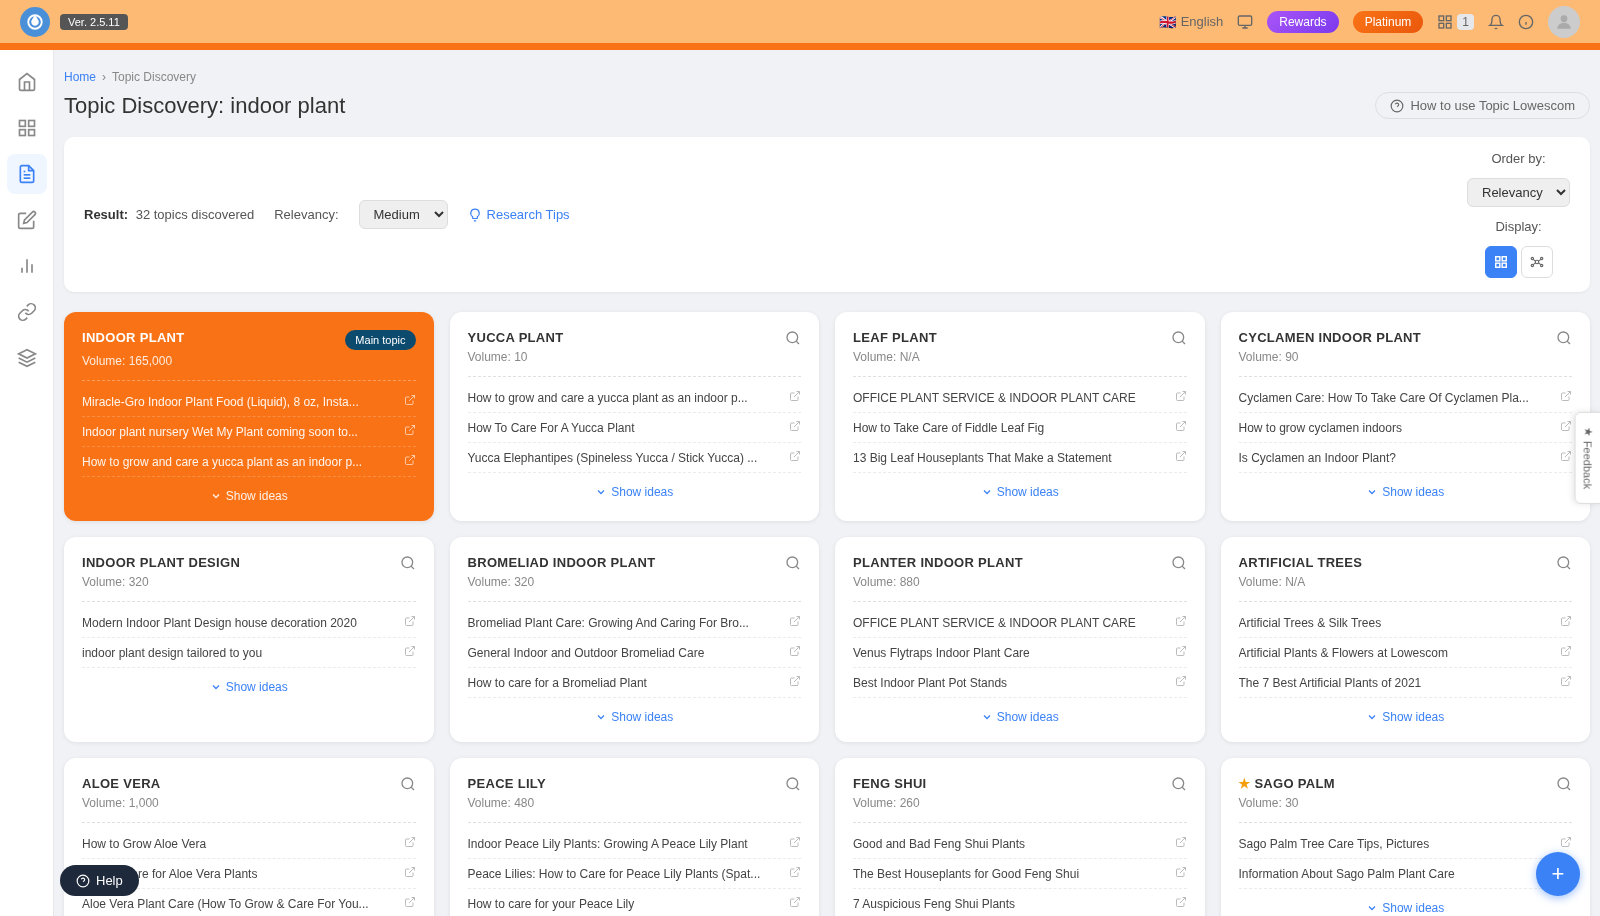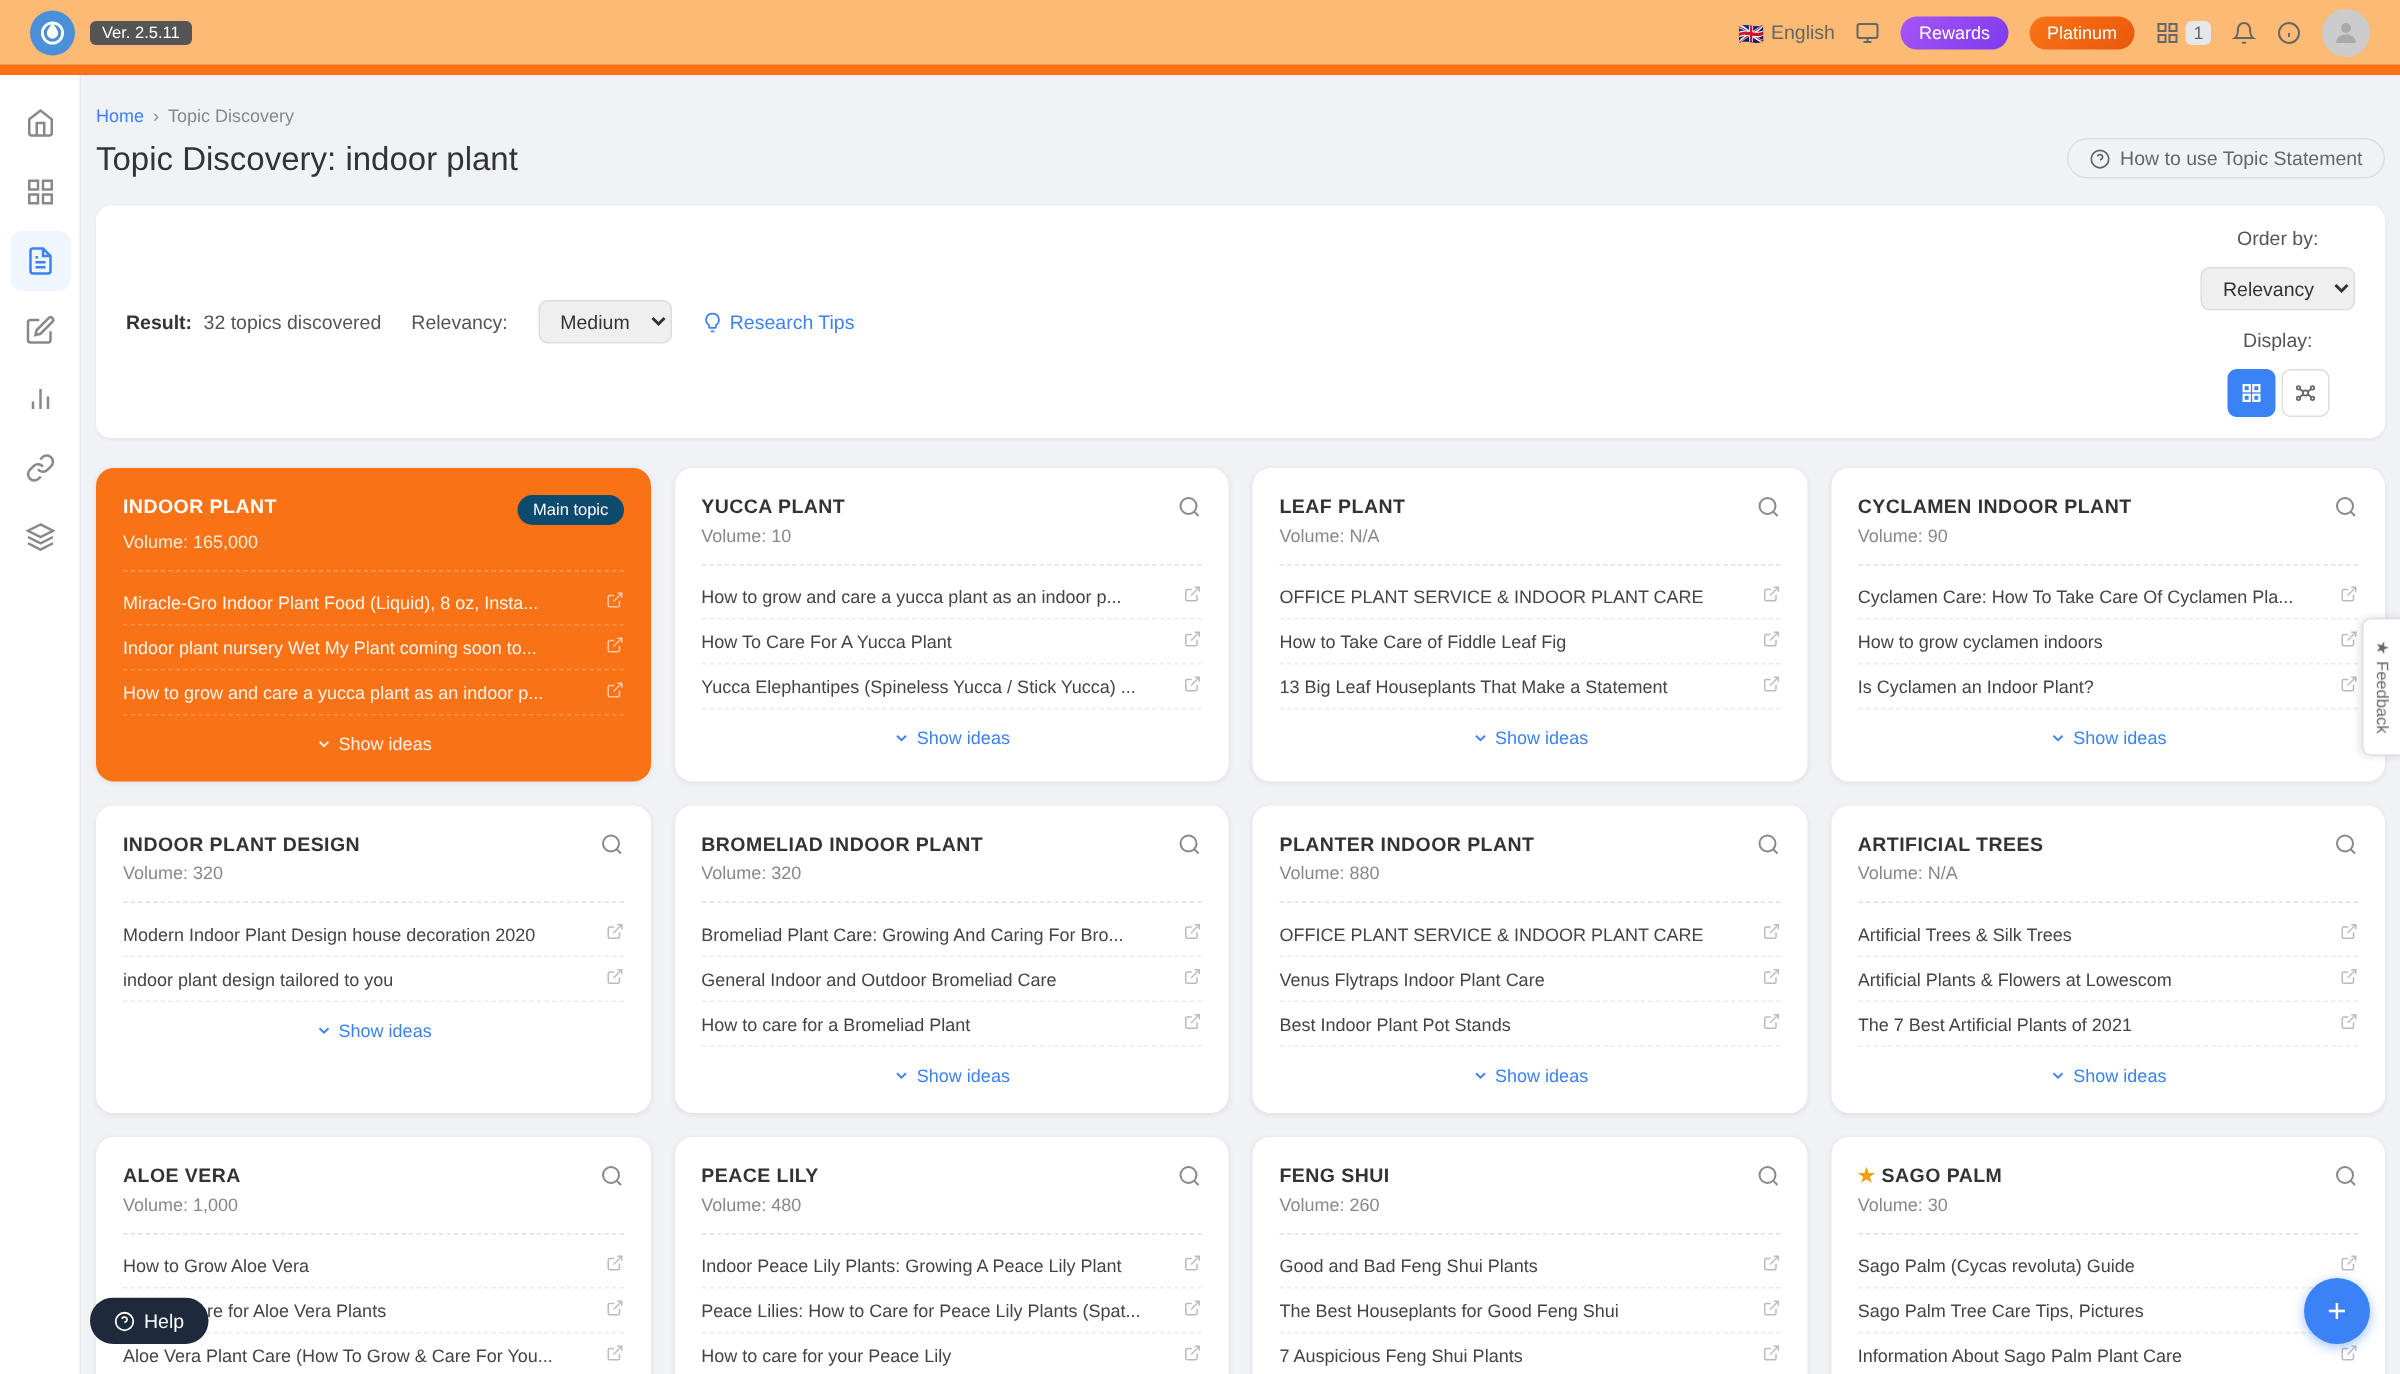--- a/index.html
+++ b/index.html
@@ -207,21 +207,21 @@
     <div class="page-header">
       <h1 class="page-title">
         <span>Topic Discovery: </span><span>indoor plant</span>
       </h1>
       <div class="how-to-btn">
         <svg width="14" height="14" viewBox="0 0 24 24" fill="none" stroke="currentColor" stroke-width="2">
             <circle cx="12" cy="12" r="10"></circle>
             <path d="M9.09 9a3 3 0 0 1 5.83 1c0 2-3 3-3 3"></path>
             <line x1="12" y1="17" x2="12.01" y2="17"></line>
           </svg>
-        <span>How to use Topic Statement</span>
+        <span>How to use Topic Lowescom</span>
       </div>
     </div>
 
     <div class="filter-bar">
       <span>
         <strong>Result:</strong>
         <span style="margin-left:4px;color:#555;">32 topics discovered</span>
       </span>
       <span style="color:#555;font-weight:500;">Relevancy:</span>
       <select>
@@ -726,28 +726,20 @@
         <span class="card-title"><span class="star-icon">★</span> SAGO PALM</span>
         <svg class="search-icon-card" width="16" height="16" viewBox="0 0 24 24" fill="none" stroke="currentColor" stroke-width="2">
               <circle cx="11" cy="11" r="8"></circle>
               <line x1="21" y1="21" x2="16.65" y2="16.65"></line>
             </svg>
       </div>
       <div class="card-volume">Volume: 30</div>
       <hr class="card-divider">
 
         <div class="card-link">
-          <span class="card-link-text">Sago Palm (Cycas revoluta) Guide</span>
-          <span class="ext-icon"><svg width="12" height="12" viewBox="0 0 24 24" fill="none" stroke="currentColor" stroke-width="2">
-                <path d="M18 13v6a2 2 0 0 1-2 2H5a2 2 0 0 1-2-2V8a2 2 0 0 1 2-2h6"></path>
-                <polyline points="15 3 21 3 21 9"></polyline>
-                <line x1="10" y1="14" x2="21" y2="3"></line>
-              </svg></span>
-        </div>
-        <div class="card-link">
           <span class="card-link-text">Sago Palm Tree Care Tips, Pictures</span>
           <span class="ext-icon"><svg width="12" height="12" viewBox="0 0 24 24" fill="none" stroke="currentColor" stroke-width="2">
                 <path d="M18 13v6a2 2 0 0 1-2 2H5a2 2 0 0 1-2-2V8a2 2 0 0 1 2-2h6"></path>
                 <polyline points="15 3 21 3 21 9"></polyline>
                 <line x1="10" y1="14" x2="21" y2="3"></line>
               </svg></span>
         </div>
         <div class="card-link">
           <span class="card-link-text">Information About Sago Palm Plant Care</span>
           <span class="ext-icon"><svg width="12" height="12" viewBox="0 0 24 24" fill="none" stroke="currentColor" stroke-width="2">

